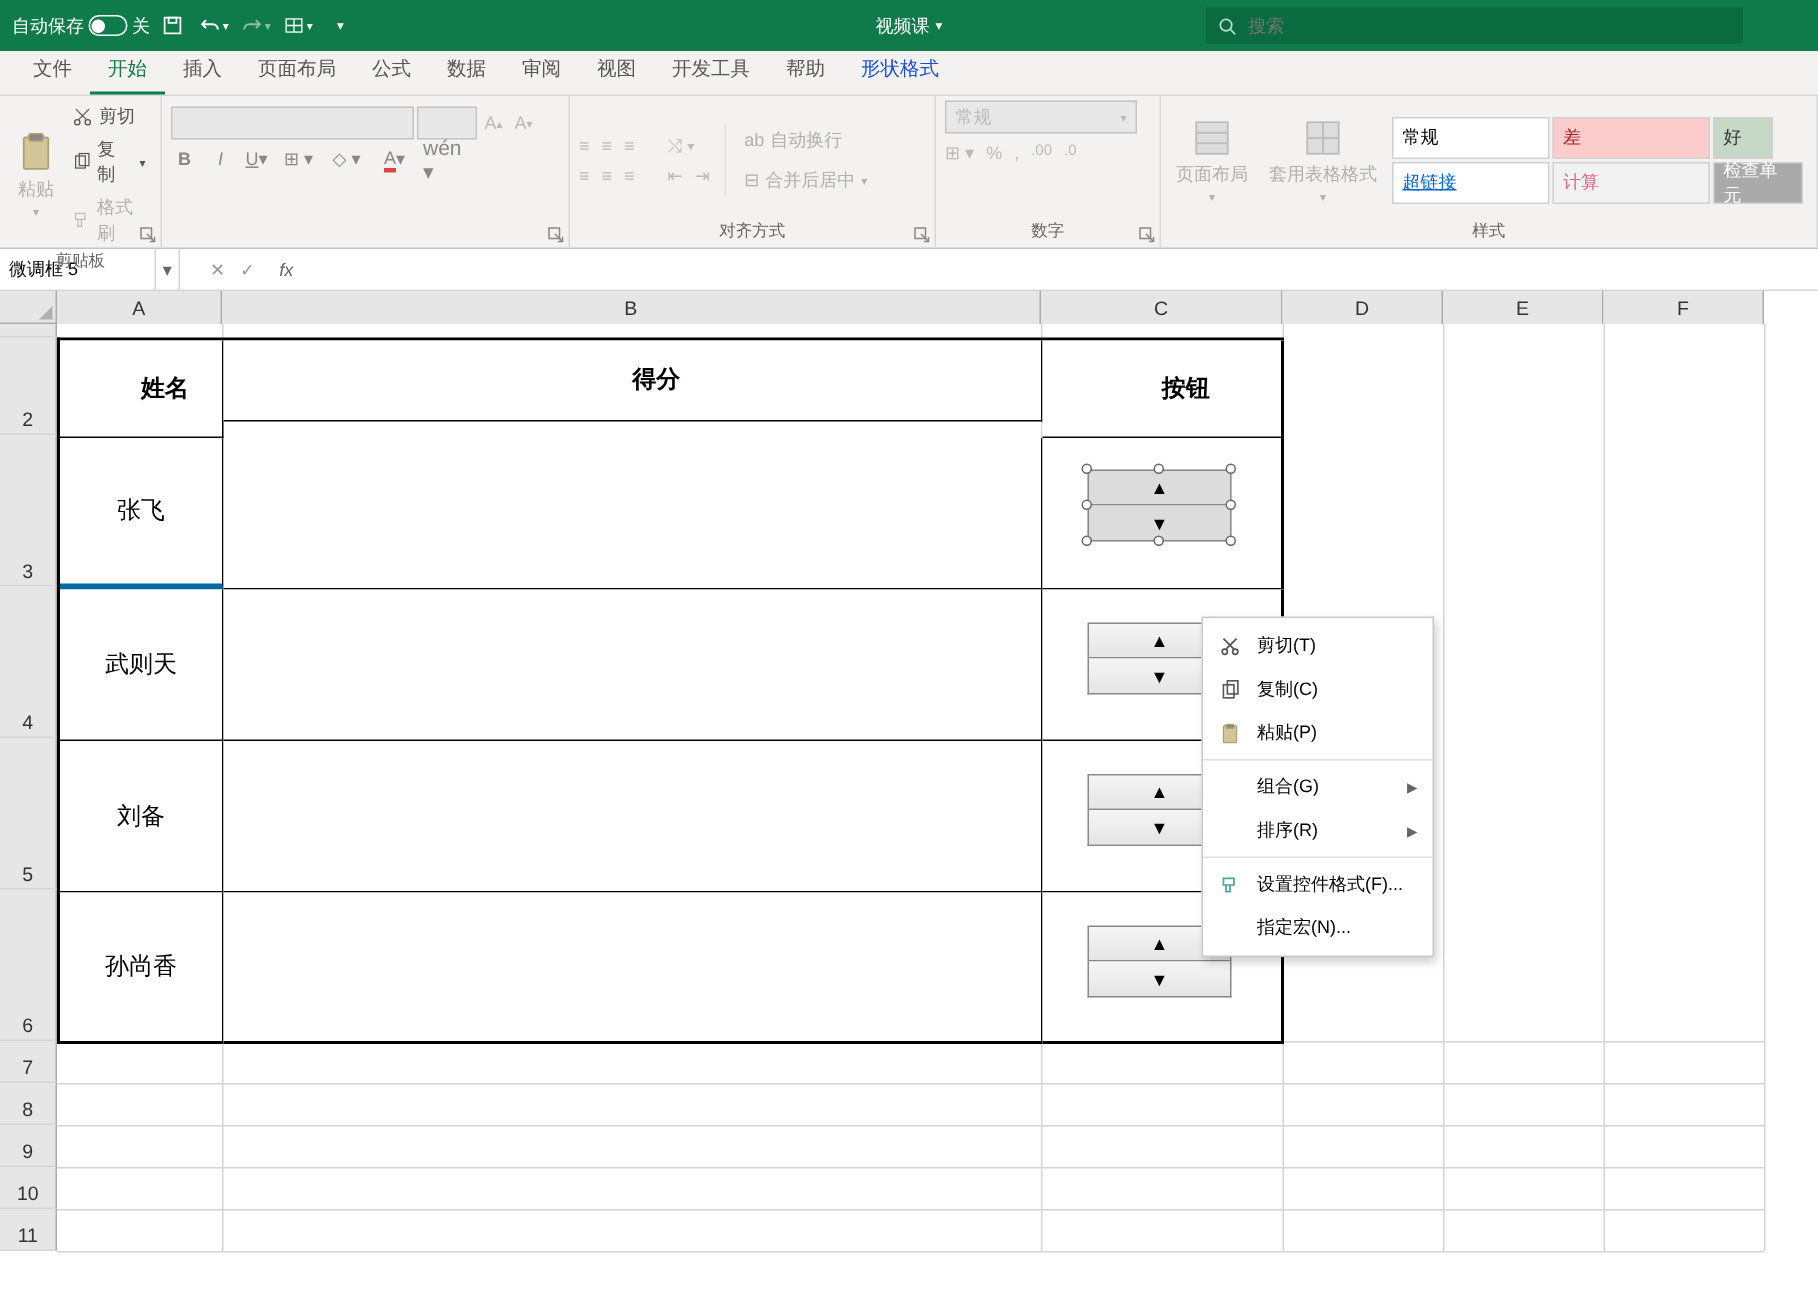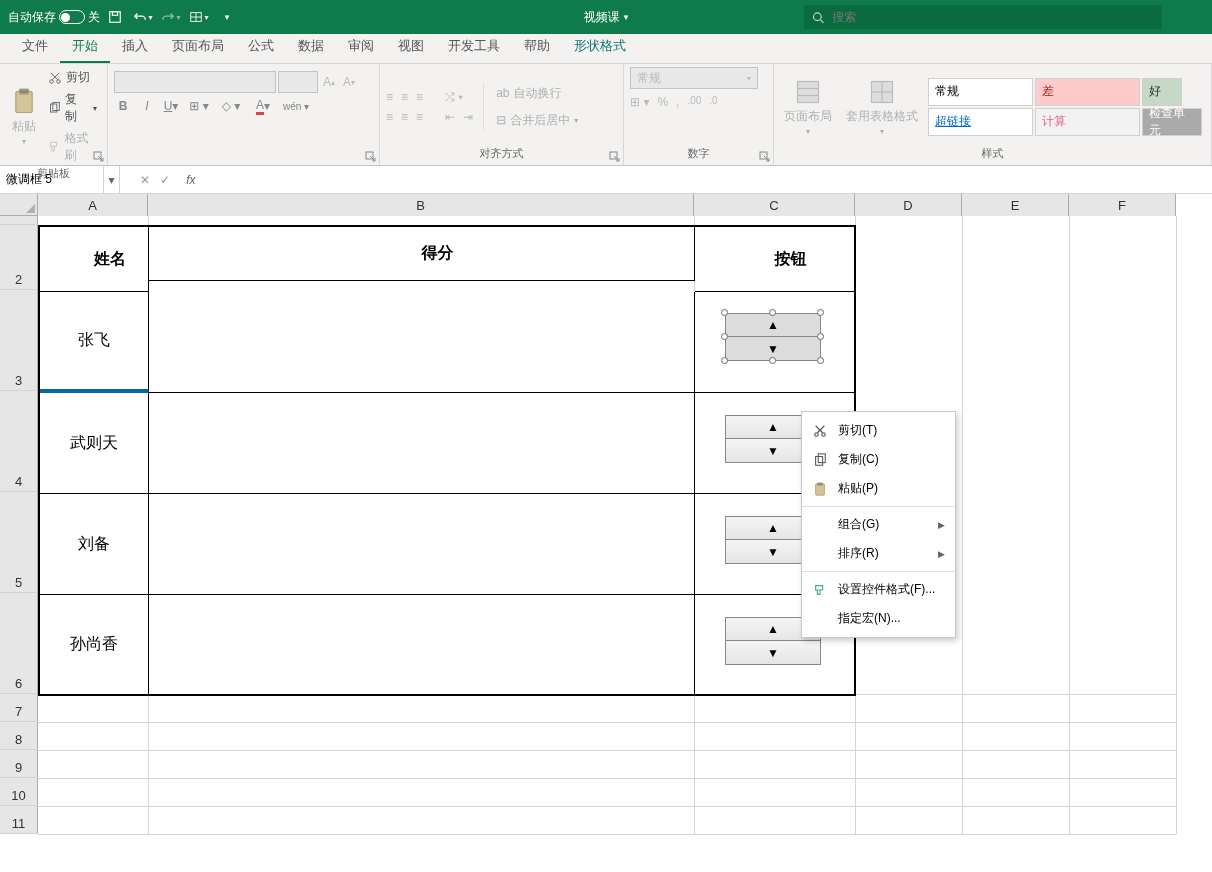--- a/index.html
+++ b/index.html
@@ -13,21 +13,21 @@
 .qat-btn { width: 26px; height: 24px; display: flex; align-items: center; justify-content: center; cursor: pointer; }
 .qat-btn svg { width: 14px; height: 14px; }
 .title-center { position: absolute; left: 50%; transform: translateX(-50%); font-size: 12px; display: flex; align-items: center; gap: 4px; }
 .tc-drop { font-size: 9px; }
 .search-box { position: absolute; right: 50px; background: #0a6b40; width: 358px; height: 24px; display: flex; align-items: center; padding: 0 8px; gap: 8px; color: #b9dccb; top: 5px; }
 .search-box input { background: transparent; border: 0; color: #fff; font-size: 12px; width: 100%; outline: none; }
 
 .tabs { background: #f3f2f1; border-bottom: 1px solid #d6d6d6; height: 30px; display: flex; align-items: flex-end; padding-left: 10px; gap: 0; }
 .tab { padding: 7px 12px 6px; font-size: 13px; color: #555; cursor: pointer; border-bottom: 2px solid transparent; }
 .tab.active { color: #0f7b4a; border-bottom-color: #0f7b4a; font-weight: 500; }
-.tab.contextual { color: #0f766e; }
+.tab.contextual { color: #1d4ed8; }
 
 .ribbon { background: #f3f2f1; height: 102px; display: flex; border-bottom: 1px solid #c4c4c4; }
 .ribbon-group { border-right: 1px solid #d8d8d8; display: flex; flex-direction: column; justify-content: space-between; padding: 3px 6px 2px; position: relative; }
 .group-label { text-align: center; font-size: 11px; color: #666; padding-bottom: 2px; }
 .group-content { flex: 1; display: flex; align-items: center; gap: 2px; }
 .lg-btn { display: flex; flex-direction: column; align-items: center; gap: 2px; padding: 2px 4px; font-size: 12px; color: #555; }
 .lg-btn.disabled { color: #b0b0b0; }
 .lg-btn svg { width: 28px; height: 28px; }
 .sm-row { display: flex; flex-direction: column; gap: 1px; }
 .sm-btn { display: flex; align-items: center; gap: 4px; padding: 2px 4px; font-size: 12px; color: #555; }
@@ -197,21 +197,21 @@
         <span class="mini-icon">
             <b>B</b>
           </span>
         <span class="mini-icon">
             <i>I</i>
           </span>
         <span class="mini-icon"><u>U</u> ▾</span>
         <span class="mini-icon" style="width:26px">⊞ ▾</span>
         <span class="mini-icon" style="width:26px">◇ ▾</span>
         <span class="mini-icon" style="width:26px"><span style="border-bottom:3px solid #d44">A</span> ▾</span>
-        <span class="mini-icon" style="width:28px;font-size:10px">wén ▾</span>
+        <span class="mini-icon" style="width:28px;font-size:14px">wén ▾</span>
       </div>
     </div>
     <svg class="dialog-launcher" viewBox="0 0 12 12" stroke="#888" fill="none">
         <rect x="1" y="1" width="7" height="7"></rect>
         <path d="M5 5 L10 10 M10 7 V10 H7"></path>
       </svg>
   </div>
 
   <div class="ribbon-group" style="width:244px">
     <div class="group-content">

